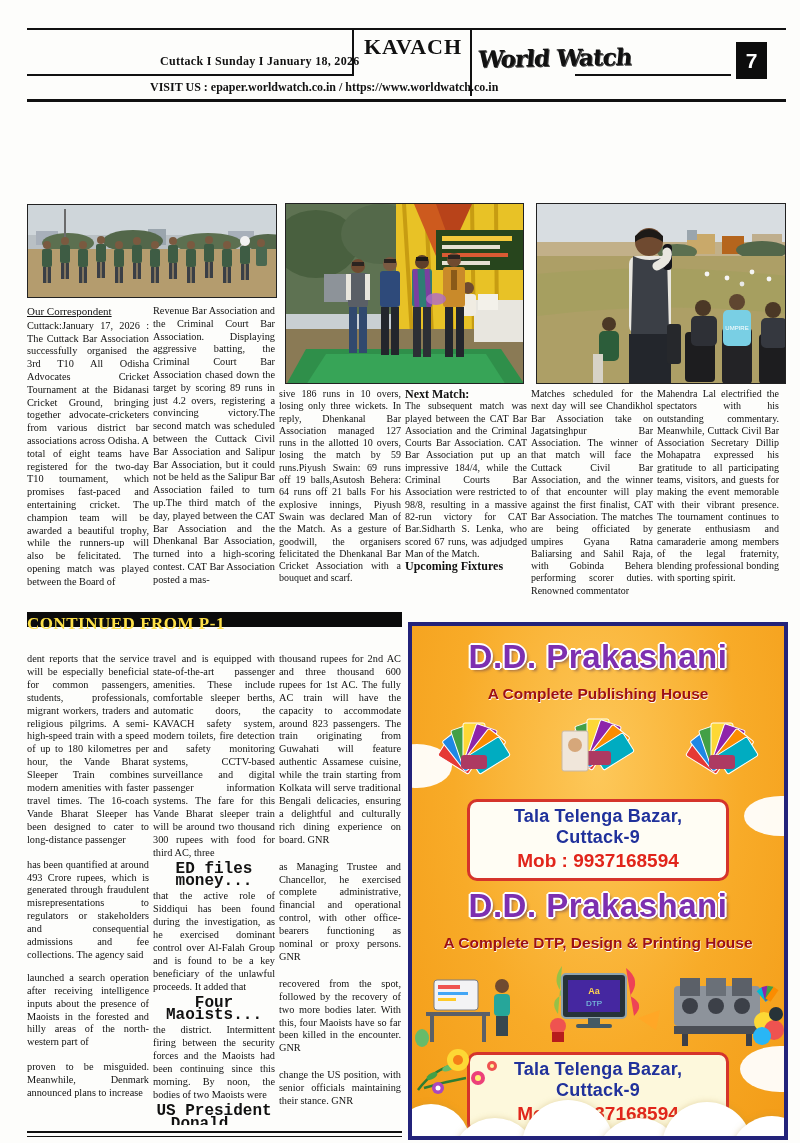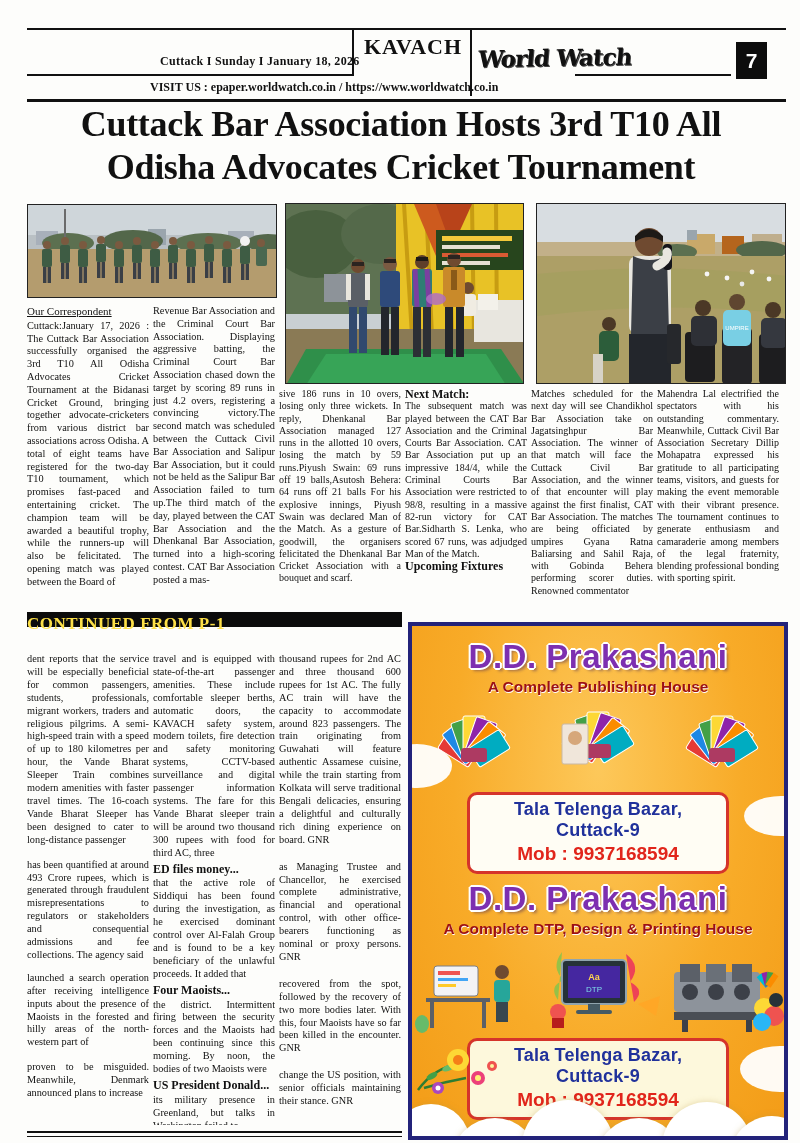--- a/index.html
+++ b/index.html
@@ -48,36 +48,36 @@
   
   .cont-bar { position:absolute; left:27px; top:612px; width:375px; height:15px; background:#0b0b0b;
               color:#fde047; font-weight:bold; font-size:17px; line-height:23px;
               letter-spacing:.5px; }
   .pm-head { position:absolute; left:27px; top:637px; width:375px; text-align:center;
              font-weight:bold; font-size:12.5px; }
   .ccol { position:absolute; width:122px; top:653px; height:472px; font-size:10.3px;
           line-height:12.9px; text-align:justify; overflow:hidden; }
   #ccolA { left:27px; } #ccolB { left:153px; } #ccolC { left:279px; }
   .cblock { display:block; }
-  .chead { display:block; text-align:left; font-weight:bold; font-size:12px; margin:3px 0 2px; }
+  .chead { display:block; text-align:center; font-weight:bold; font-size:16px; margin:3px 0 2px;font-family:Liberation Mono, monospace; }
   .gap14 { margin-top:14px; } .gap12 { margin-top:12px; } .gap10 { margin-top:10px; }
 
   .bottom-rule { position:absolute; left:27px; top:1131px; width:375px; height:6px;
                  border-top:2px solid #111; border-bottom:1.5px solid #111; }
 
   
   .ad { position:absolute; left:408px; top:622px; width:380px; height:518px;
         border:4px solid #23237a; overflow:hidden;
         background:radial-gradient(ellipse at 50% 28%, #fdc85a 0%, #f8ab28 55%, #f39c17 100%);
         font-family:"Liberation Sans", sans-serif; text-align:center; }
   .ad-title { font-size:33px; font-weight:bold; letter-spacing:.5px; color:#7d2fb0; margin-top:12px;
               text-shadow:-2px 0 #fff, 2px 0 #fff, 0 -2px #fff, 0 2px #fff,
                           -1px -1px #fff, 1px 1px #fff, -1px 1px #fff, 1px -1px #fff,
                           3px 3px 3px rgba(60,30,90,.45); }
-  .ad-sub { font-size:15.5px; font-weight:bold; color:#9c1013; margin-top:2px;
+  .ad-sub { font-size:15.5px; font-weight:bold; color:#9c1013; margin-top:9px;
             text-shadow:.5px .5px 0 #fff; }
   .ad-row { position:relative; height:88px; margin-top:4px; }
   .ad-box { width:262px; margin:4px auto 0; border:3px solid #d5342b; border-radius:10px;
             background:#fffdf4; padding:4px 6px 6px; }
   .ad-box.second { background:#fdf8dc; }
   .ad-addr1 { color:#20319b; font-weight:bold; font-size:18px; letter-spacing:.2px; }
   .ad-addr2 { color:#e1251b; font-weight:bold; font-size:19px; margin-top:2px; }
   .ad-blob { position:absolute; background:#fff; border-radius:50%; opacity:.95; }
   .clouds { position:absolute; left:-12px; bottom:-34px; width:404px; height:100px; }
   .cloud { position:absolute; background:#fff; border-radius:50%; box-shadow:0 0 6px rgba(180,150,60,.35); }
@@ -94,24 +94,20 @@
   <div class="rule" style="left:27px; top:74px; width:326px; height:1.5px;"></div>
   <div class="rule" style="left:575px; top:74px; width:156px; height:1.5px;"></div>
   <div class="rule" style="left:27px; top:99px; width:759px; height:3px;"></div>
 
   <div class="mh-date">Cuttack I Sunday  I January 18,  2026</div>
   <div class="mh-section">KAVACH</div>
   <div class="mh-logo">World Watch</div>
   <div class="mh-page">7</div>
   <div class="mh-visit">VISIT US : epaper.worldwatch.co.in / https://www.worldwatch.co.in</div>
 
-  <h1 class="headline">
-    <span>Cuttack Bar Association Hosts 3rd T10 All</span>
-    <span>Odisha Advocates Cricket Tournament</span>
-  </h1>
 
   <div id="photo1" class="photo">
     <svg width="250" height="94" viewBox="0 0 250 94">
       <rect width="250" height="94" fill="#cfd6da"></rect>
       <rect y="30" width="250" height="16" fill="#b9c0c4"></rect>
       <rect x="8" y="26" width="22" height="14" fill="#a8b0ba"></rect>
       <rect x="120" y="24" width="18" height="16" fill="#9aa5ad"></rect>
       <rect x="200" y="26" width="26" height="14" fill="#a8b0ba"></rect>
       <ellipse cx="40" cy="38" rx="26" ry="10" fill="#5c7050"></ellipse>
       <ellipse cx="105" cy="36" rx="30" ry="11" fill="#53674a"></ellipse>

